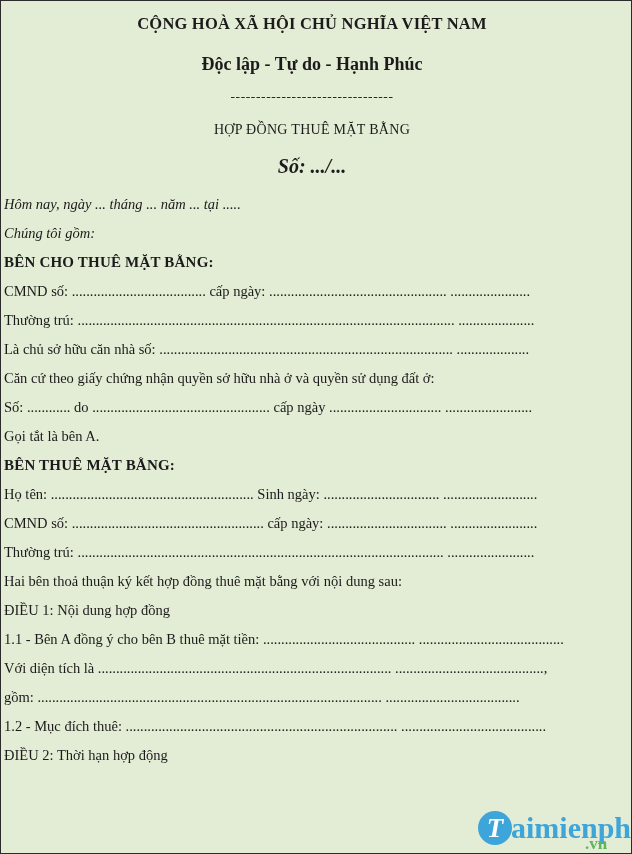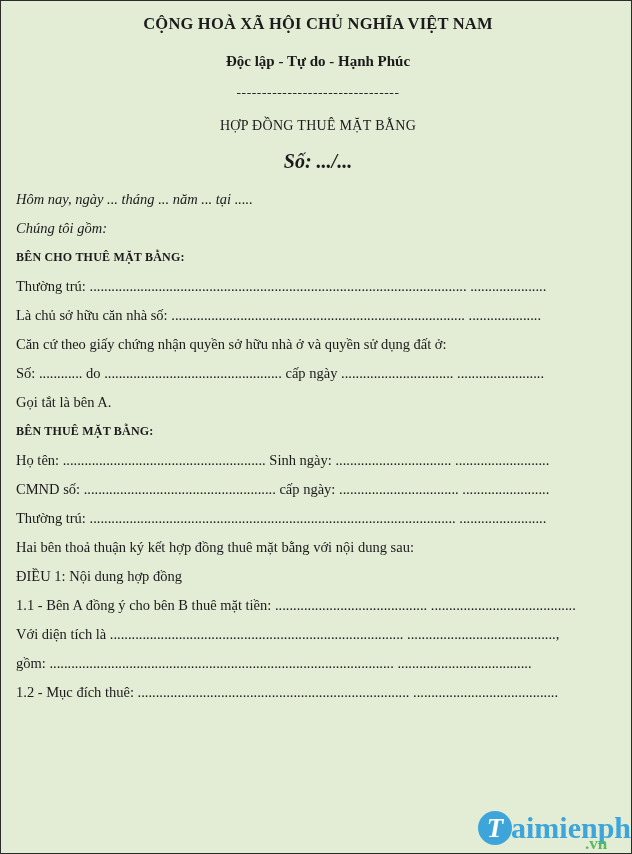--- a/index.html
+++ b/index.html
@@ -22,37 +22,37 @@
     overflow: hidden;
     color: #1b1b1b;
   }
 
   .page-inner {
     position: absolute;
     left: 0;
     top: 0;
     right: 0;
     bottom: 0;
-    padding: 6px 11px 0 15px;
+    padding: 6px 11px 0 3px;
     box-sizing: border-box;
   }
 
   
   .doc-header {
     text-align: center;
   }
   .national-title {
     font-size: 16.5px;
     font-weight: bold;
     letter-spacing: .2px;
     line-height: 1.45;
     margin: 5px 0 0 0;
   }
   .national-motto {
-    font-size: 15px;
+    font-size: 18px;
     font-weight: bold;
     line-height: 1.45;
     margin: 15px 0 0 0;
   }
   .rule-dashes {
     font-size: 13.5px;
     line-height: 1.2;
     letter-spacing: .6px;
     margin: 12px 0 0 0;
     white-space: nowrap;
@@ -82,21 +82,21 @@
     height: 29px;
     white-space: nowrap;
     overflow: hidden;
     text-overflow: clip;
   }
   .line.italic {
     font-style: italic;
   }
   .line.bold {
     font-weight: bold;
-    font-size: 12px;
+    font-size: 15px;
     letter-spacing: .2px;
   }
 </style>
 </head>
 <body>
 
 <div class="page" style="background: rgb(227, 236, 213); color: rgb(27, 27, 27);">
   <div class="page-inner">
 
     <div class="doc-header">
@@ -104,35 +104,37 @@
       <div class="national-motto">Độc lập - Tự do - Hạnh Phúc</div>
       <div class="rule-dashes">--------------------------------</div>
       <div class="doc-title">HỢP ĐỒNG THUÊ MẶT BẰNG</div>
       <div class="doc-number">Số: .../...</div>
     </div>
 
     <div class="doc-body" id="doc-body">
         <div class="line italic">Hôm nay, ngày ... tháng ... năm ... tại .....</div>
         <div class="line italic">Chúng tôi gồm:</div>
         <div class="line bold">BÊN CHO THUÊ MẶT BẰNG:</div>
+        <div class="line">CMND số: ..................................... cấp ngày: ................................................. ......................</div>
         <div class="line">Thường trú: ........................................................................................................ .....................</div>
         <div class="line">Là chủ sở hữu căn nhà số: ................................................................................. ....................</div>
         <div class="line">Căn cứ theo giấy chứng nhận quyền sở hữu nhà ở và quyền sử dụng đất ở:</div>
         <div class="line">Số: ............  do ................................................. cấp ngày ............................... ........................</div>
         <div class="line">Gọi tắt là bên A.</div>
         <div class="line bold">BÊN THUÊ MẶT BẰNG:</div>
         <div class="line">Họ tên: ........................................................ Sinh ngày: ................................ ..........................</div>
         <div class="line">CMND số: ..................................................... cấp ngày: ................................. ........................</div>
         <div class="line">Thường trú: ..................................................................................................... ........................</div>
         <div class="line">Hai bên thoả thuận ký kết hợp đồng thuê mặt bằng với nội dung sau:</div>
         <div class="line">ĐIỀU 1: Nội dung hợp đồng</div>
         <div class="line">1.1 - Bên A đồng ý cho bên B thuê mặt tiền: .......................................... ........................................</div>
         <div class="line">Với diện tích là ................................................................................. .........................................,</div>
         <div class="line">gồm: ............................................................................................... .....................................</div>
         <div class="line">1.2 - Mục đích thuê: ........................................................................... ........................................</div>
+        <div class="line">ĐIỀU 2: Thời hạn hợp động</div>
       </div>
 
   </div>
 
   <svg class="watermark-logo" id="watermark-logo" xmlns="http://www.w3.org/2000/svg" width="158" height="46" viewBox="0 0 158 46" style="position:absolute; right:0px; bottom:2px;">
     <circle id="wm-circle" cx="22" cy="23" r="17" fill="#3da5da"></circle>
     <text id="wm-letter" x="22" y="32" text-anchor="middle" font-family="Liberation Serif, serif" font-size="27" font-style="italic" font-weight="bold" fill="#ffffff">T</text>
     <text id="wm-brand" x="38" y="33" font-family="Liberation Serif, serif" font-size="30" font-weight="bold" fill="#3da5da">aimienphi</text>
     <text id="wm-domain" x="112" y="44" font-family="Liberation Serif, serif" font-size="17" font-weight="bold" fill="#5cb85c">.vn</text>
   </svg>

